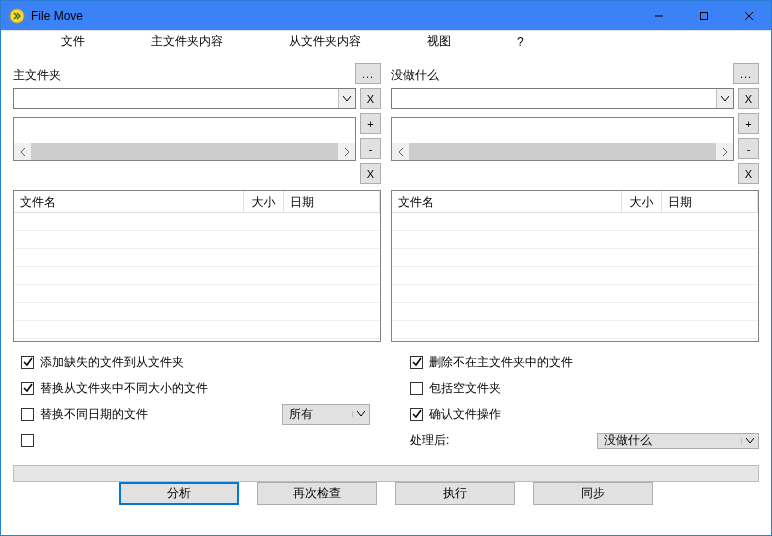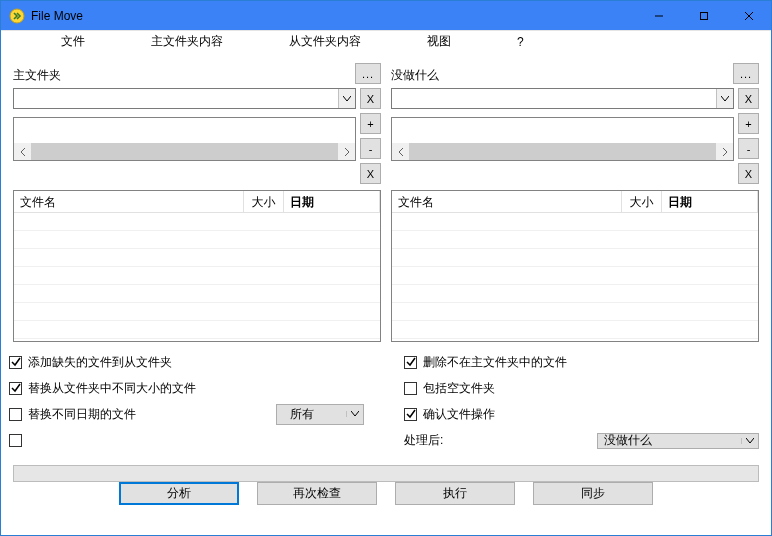--- a/index.html
+++ b/index.html
@@ -148,29 +148,29 @@
   .gh-cell {
     border-right: 1px solid #e1e1e1;
     padding: 3px 6px;
     font-size: 12px;
     color: #000;
     white-space: nowrap;
     overflow: hidden;
   }
   .gh-name { flex: 1; min-width: 120px; }
   .gh-size { width: 40px; text-align: center; }
-  .gh-date { width: 96px; font-weight: bold; }
+  .gh-date { width: 96px; }
   .grid-rows { flex: 1; }
   .grid-rows .r {
     height: 18px;
     border-bottom: 1px solid #f0f0f0;
   }
 
   .options {
-    padding: 10px 12px 0 8px;
+    padding: 10px 12px 0 20px;
     display: flex;
     gap: 10px;
   }
   .opt-col { flex: 1; display: flex; flex-direction: column; gap: 6px; min-width: 0; }
   .cbrow {
     display: flex;
     align-items: center;
     gap: 6px;
     height: 20px;
   }
@@ -183,21 +183,21 @@
   }
   .chk.checked svg { display: block; }
   .chk svg { display: none; }
   .select-sm {
     height: 21px;
     width: 88px;
     border: 1px solid #adadad;
     background: #e1e1e1;
     display: flex; align-items: center;
   }
-  .select-sm .sel-val { flex: 1; padding: 0 6px; margin-left: 7px; }
+  .select-sm .sel-val { flex: 1; padding: 0 6px; }
   .select-sm .drop {
     width: 17px; border-left: 1px solid #c0c0c0;
     display: flex; align-items: center; justify-content: center;
   }
   .select-lg {
     height: 16px;
     width: 162px;
     border: 1px solid #adadad;
     background: #e1e1e1;
     display: flex; align-items: center;

